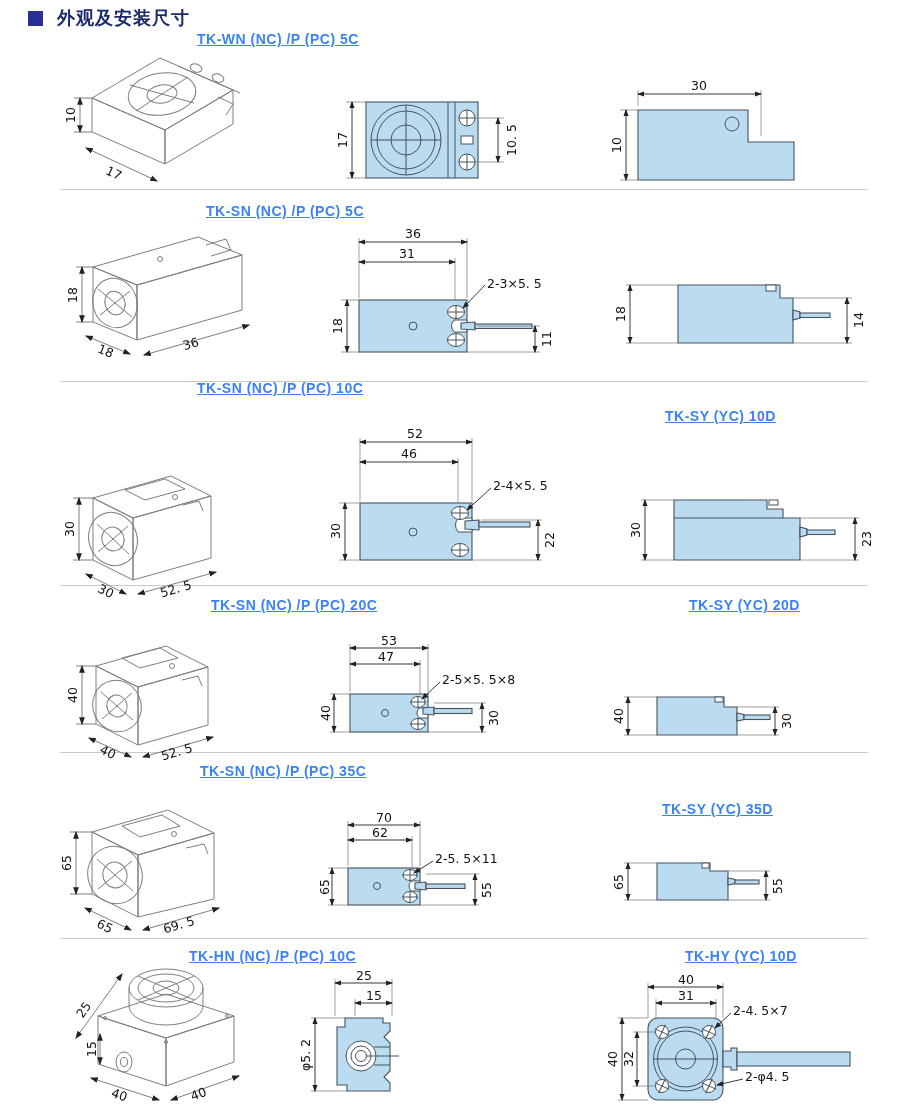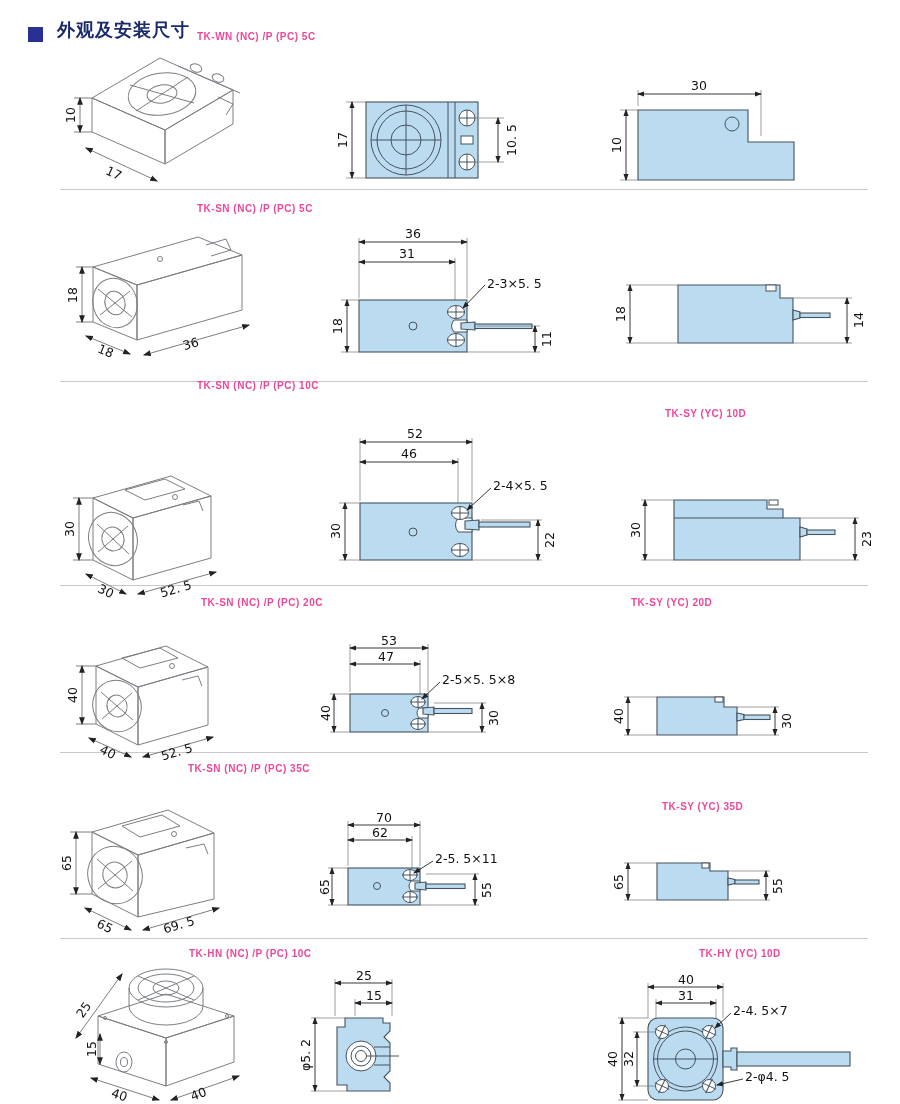--- a/index.html
+++ b/index.html
@@ -1,21 +1,21 @@
 <!DOCTYPE html>
 <html><head>
 <meta charset="utf-8">
 <style>
   html,body{margin:0;padding:0;background:#fff;}
   .page{position:relative;width:900px;height:1104px;background:#fff;overflow:hidden;
         font-family:"Liberation Sans",sans-serif;}
-  .title-row{position:absolute;left:28px;top:6px;display:flex;align-items:flex-end;margin-top:12px;}
+  .title-row{position:absolute;left:28px;top:6px;display:flex;align-items:center;}
   .bullet{width:15px;height:15px;background:#2a2f94;margin-right:14px;}
   .page-title{font-size:18px;font-weight:bold;color:#1b2a6b;letter-spacing:1px;}
-  .hdr{position:absolute;color:#ec4899;font-weight:bold;font-size:10px;letter-spacing:.5px;white-space:nowrap;}
+  .hdr{position:absolute;color:#3b82f6;font-weight:bold;font-size:14px;letter-spacing:.5px;white-space:nowrap;text-decoration:underline;}
   .sep{position:absolute;left:60px;width:808px;height:0;border-top:1px solid #c9c9c9;}
   svg{position:absolute;overflow:visible;}
   svg text{font-family:"DejaVu Sans",sans-serif;font-size:12.5px;fill:#111;}
   .iso path, .iso line, .iso ellipse, .iso circle{fill:none;stroke:#7a7e82;stroke-width:1;}
   .blue{fill:#badbf0;stroke:#46525c;stroke-width:1.1;}
   .wht{fill:#fff;stroke:#46525c;stroke-width:1;}
   .det{fill:none;stroke:#46525c;stroke-width:1;}
   .ext{stroke:#777;stroke-width:.7;}
   .dim{stroke:#222;stroke-width:.9;}
   .ldr{stroke:#222;stroke-width:.9;fill:none;}
@@ -38,29 +38,29 @@
     <div class="page-title">外观及安装尺寸</div>
   </div>
 
   <div class="sep" style="top:189px"></div>
   <div class="sep" style="top:381px"></div>
   <div class="sep" style="top:585px"></div>
   <div class="sep" style="top:752px"></div>
   <div class="sep" style="top:938px"></div>
 
   <div class="hdr" style="left:197px;top:31px">TK-WN (NC) /P (PC) 5C</div>
-  <div class="hdr" style="left:197px;top:203px">TK-SN (NC) /P (PC) 5C</div>
+  <div class="hdr" style="left:206px;top:203px">TK-SN (NC) /P (PC) 5C</div>
   <div class="hdr" style="left:197px;top:380px">TK-SN (NC) /P (PC) 10C</div>
   <div class="hdr" style="left:665px;top:408px">TK-SY (YC) 10D</div>
-  <div class="hdr" style="left:201px;top:597px">TK-SN (NC) /P (PC) 20C</div>
-  <div class="hdr" style="left:631px;top:597px">TK-SY (YC) 20D</div>
-  <div class="hdr" style="left:188px;top:763px">TK-SN (NC) /P (PC) 35C</div>
+  <div class="hdr" style="left:211px;top:597px">TK-SN (NC) /P (PC) 20C</div>
+  <div class="hdr" style="left:689px;top:597px">TK-SY (YC) 20D</div>
+  <div class="hdr" style="left:200px;top:763px">TK-SN (NC) /P (PC) 35C</div>
   <div class="hdr" style="left:662px;top:801px">TK-SY (YC) 35D</div>
   <div class="hdr" style="left:189px;top:948px">TK-HN (NC) /P (PC) 10C</div>
-  <div class="hdr" style="left:699px;top:948px">TK-HY (YC) 10D</div>
+  <div class="hdr" style="left:685px;top:948px">TK-HY (YC) 10D</div>
 
   <svg class="iso" style="left:60px;top:55px" width="250" height="135">
     <path d="M32,43 L100,3 L173,35 L105,75 Z"></path>
     <path d="M32,43 L105,75 L105,109 L32,77 Z"></path>
     <path d="M105,75 L173,35 L173,69 L105,109 Z"></path>
     <ellipse cx="102" cy="39" rx="34" ry="21" transform="rotate(-8 102 39)"></ellipse>
     <ellipse cx="102" cy="39" rx="15" ry="9" transform="rotate(-8 102 39)"></ellipse>
     <line x1="70" y1="30" x2="134" y2="48"></line>
       <line x1="128" y1="22" x2="76" y2="56"></line>
     <line x1="118" y1="11" x2="180" y2="38"></line>

